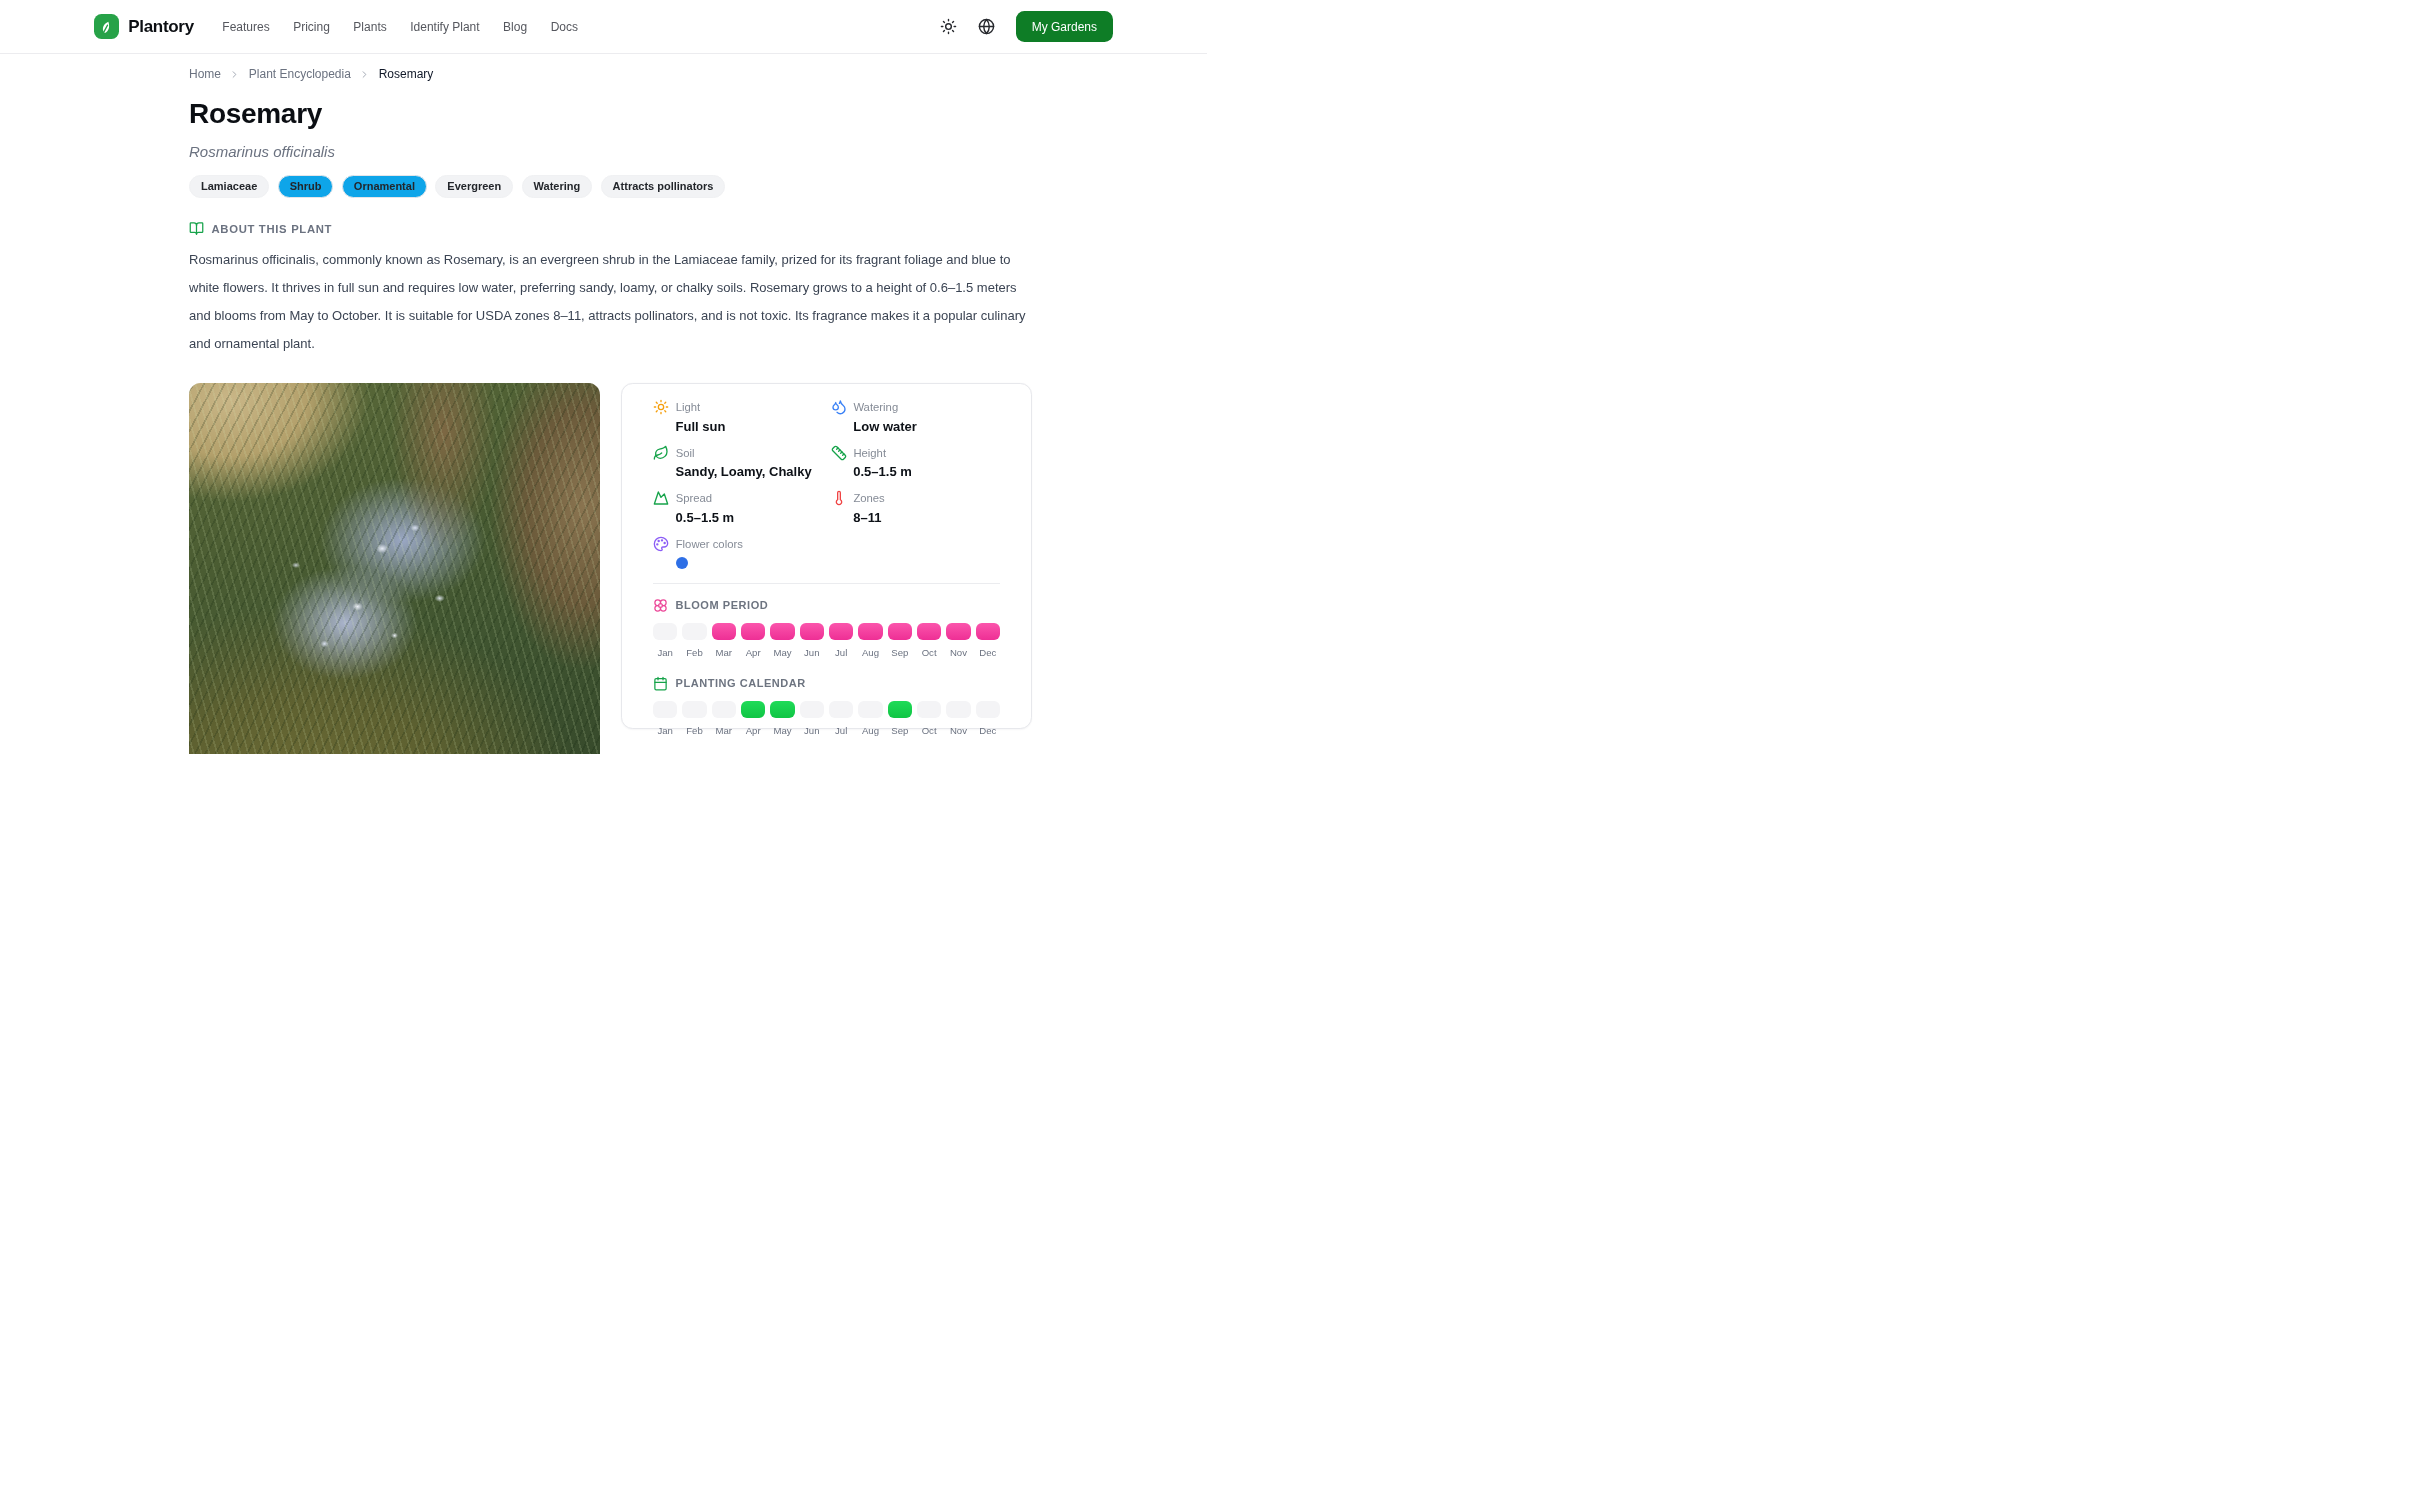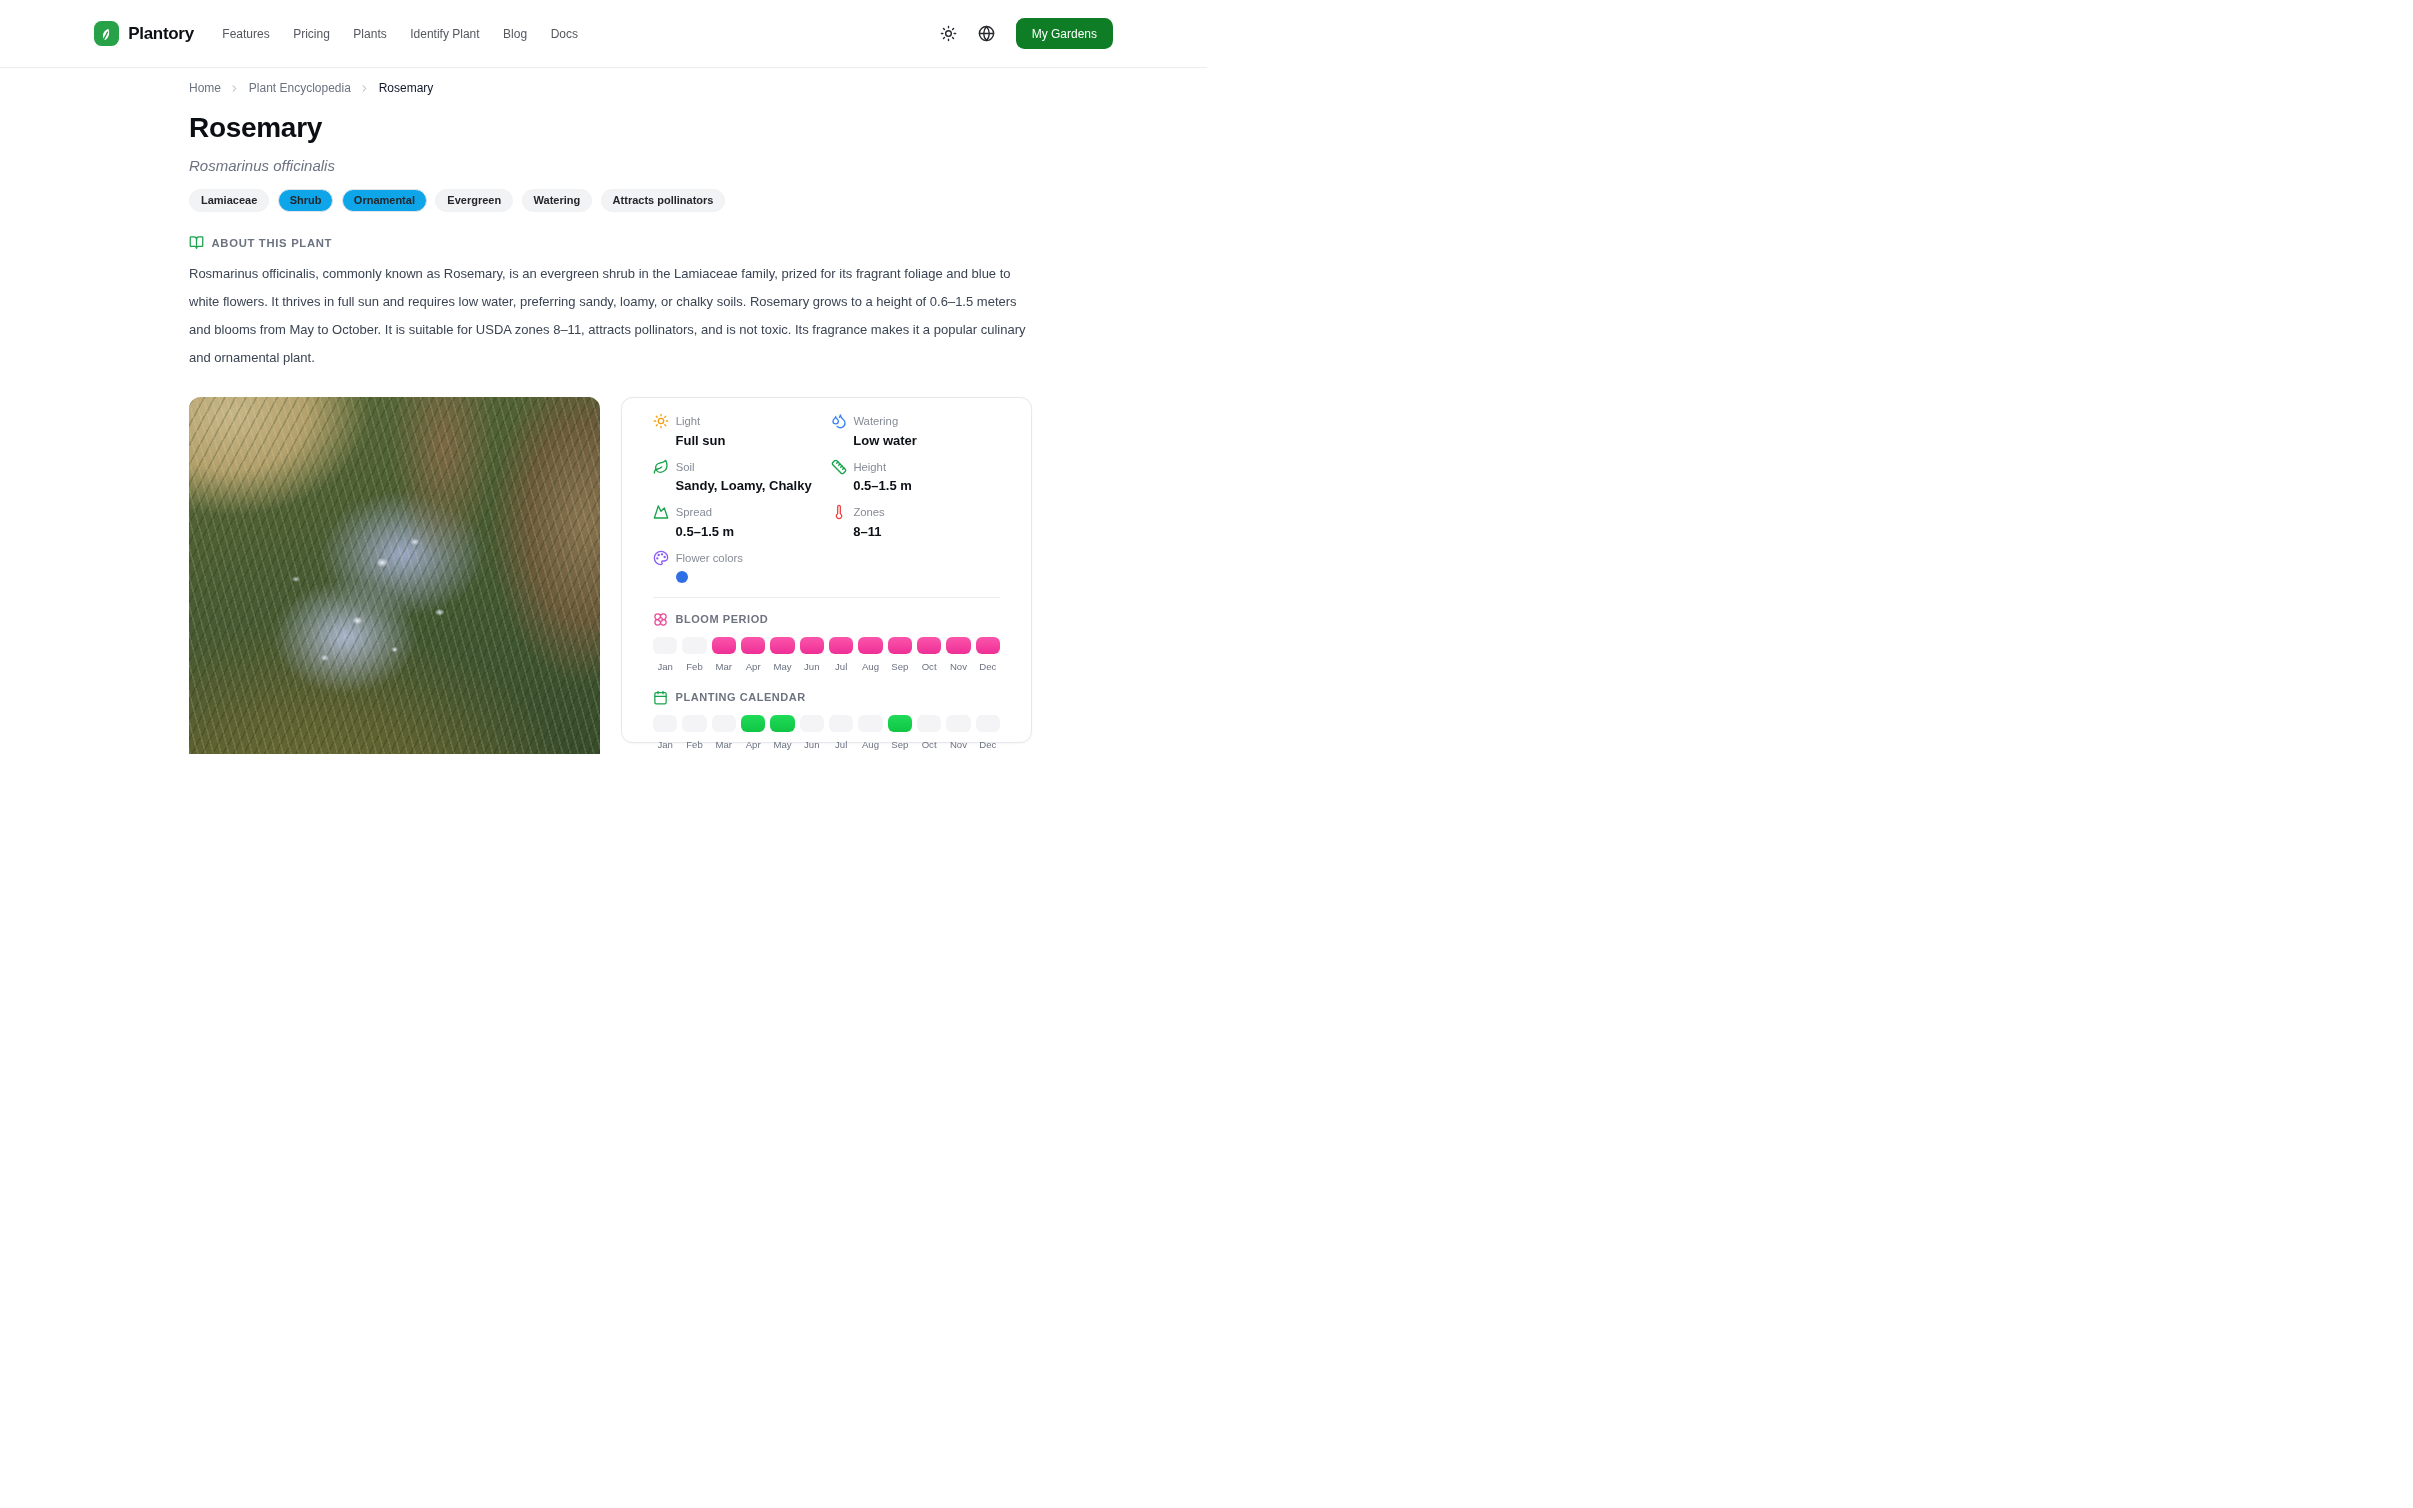--- a/index.html
+++ b/index.html
@@ -6,21 +6,21 @@
   html,body { width:1207px; height:754px; overflow:hidden; background:#fff; }
   body { font-family:"Liberation Sans","DejaVu Sans",sans-serif; color:#101828; }
   :root{
     --brand:#27a248; --cta:#0e7d26; --cell:#f4f4f6;
     --pink1:#fb55ac; --pink2:#ee2f95; --green1:#1fdb58; --green2:#10c544;
   }
   .icon{ display:inline-flex; }
   .icon svg{ width:100%; height:100%; }
 
   
-  .navbar{ height:68px; display:flex; align-items:center; padding:0 94px;
+  .navbar{ height:54px; display:flex; align-items:center; padding:0 94px;
            border-bottom:0.8px solid #ececef; background:#fff; }
   .brand{ display:flex; align-items:center; gap:9.2px; cursor:pointer; }
   .logo{ width:25px; height:25px; border-radius:7.5px; background:var(--brand);
          display:flex; align-items:center; justify-content:center; }
   .logo svg{ width:17px; height:17px; }
   .brand-name{ font-size:17px; font-weight:700; letter-spacing:-0.3px; color:#0c0f13; }
   .nav-links{ display:flex; gap:23.5px; margin-left:28.5px; }
   .nav-link{ font-size:12px; color:#55575e; text-decoration:none; cursor:pointer; white-space:nowrap; }
   .nav-right{ margin-left:auto; display:flex; align-items:center; gap:21px; }
   .nav-icon{ width:17px; height:17px; color:#27292e; cursor:pointer; }

